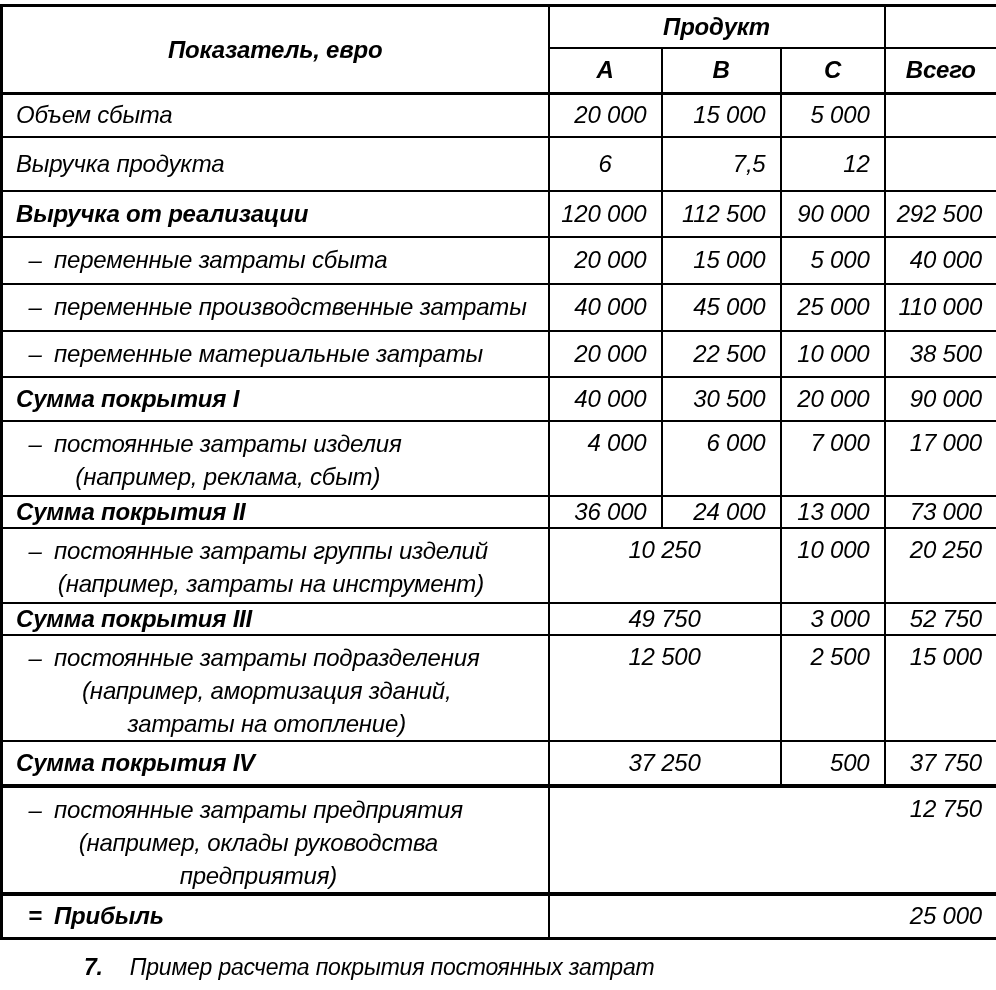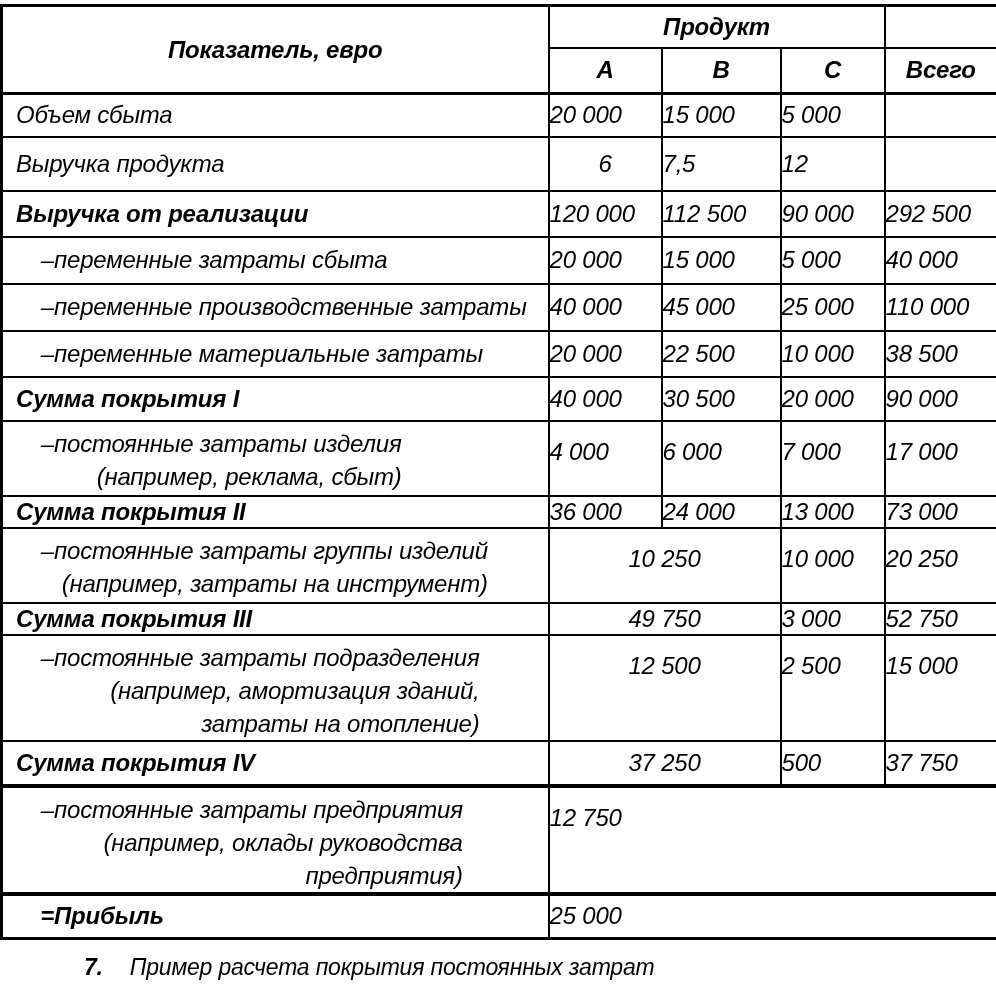--- a/index.html
+++ b/index.html
@@ -35,41 +35,41 @@
   }
   thead th {
     font-weight: bold;
     text-align: center;
     vertical-align: middle;
   }
   tr.hr1 { height: 42px; }
   tr.hr2 { height: 46px; }
   tr.hr2 th, thead th.rowspan2 { border-bottom: 3px solid #000; }
 
-  td.lbl { text-align: right; vertical-align: middle; }
+  td.lbl { text-align: center; vertical-align: middle; }
   td.lbl.b { font-weight: bold; }
   .lblwrap {
     display: flex;
     align-items: flex-start;
     padding-left: 13px;
     line-height: 1.25;
   }
   .prefix { width: 38px; flex: 0 0 38px; }
   .ltext { white-space: nowrap; }
 
   td.num {
-    text-align: left;
+    text-align: right;
     padding-right: 14px;
     vertical-align: middle;
   }
   td.num.ctr { text-align: center; padding-right: 0; }
 
   tr.ml td.lbl { vertical-align: top; }
   tr.ml .lblwrap { padding-top: 5px; line-height: 33px; }
-  tr.ml td.num { vertical-align: top; padding-top: 16px; }
+  tr.ml td.num { vertical-align: top; padding-top: 7px; }
   .cc-table td.bot { vertical-align: bottom; padding-bottom: 9px; }
 
   tr.thick-top td { border-top: 4px solid #000; }
 
   .caption {
     margin: 14px 0 0 84px;
     font-size: 23px;
     letter-spacing: -0.2px;
     white-space: nowrap;
   }

